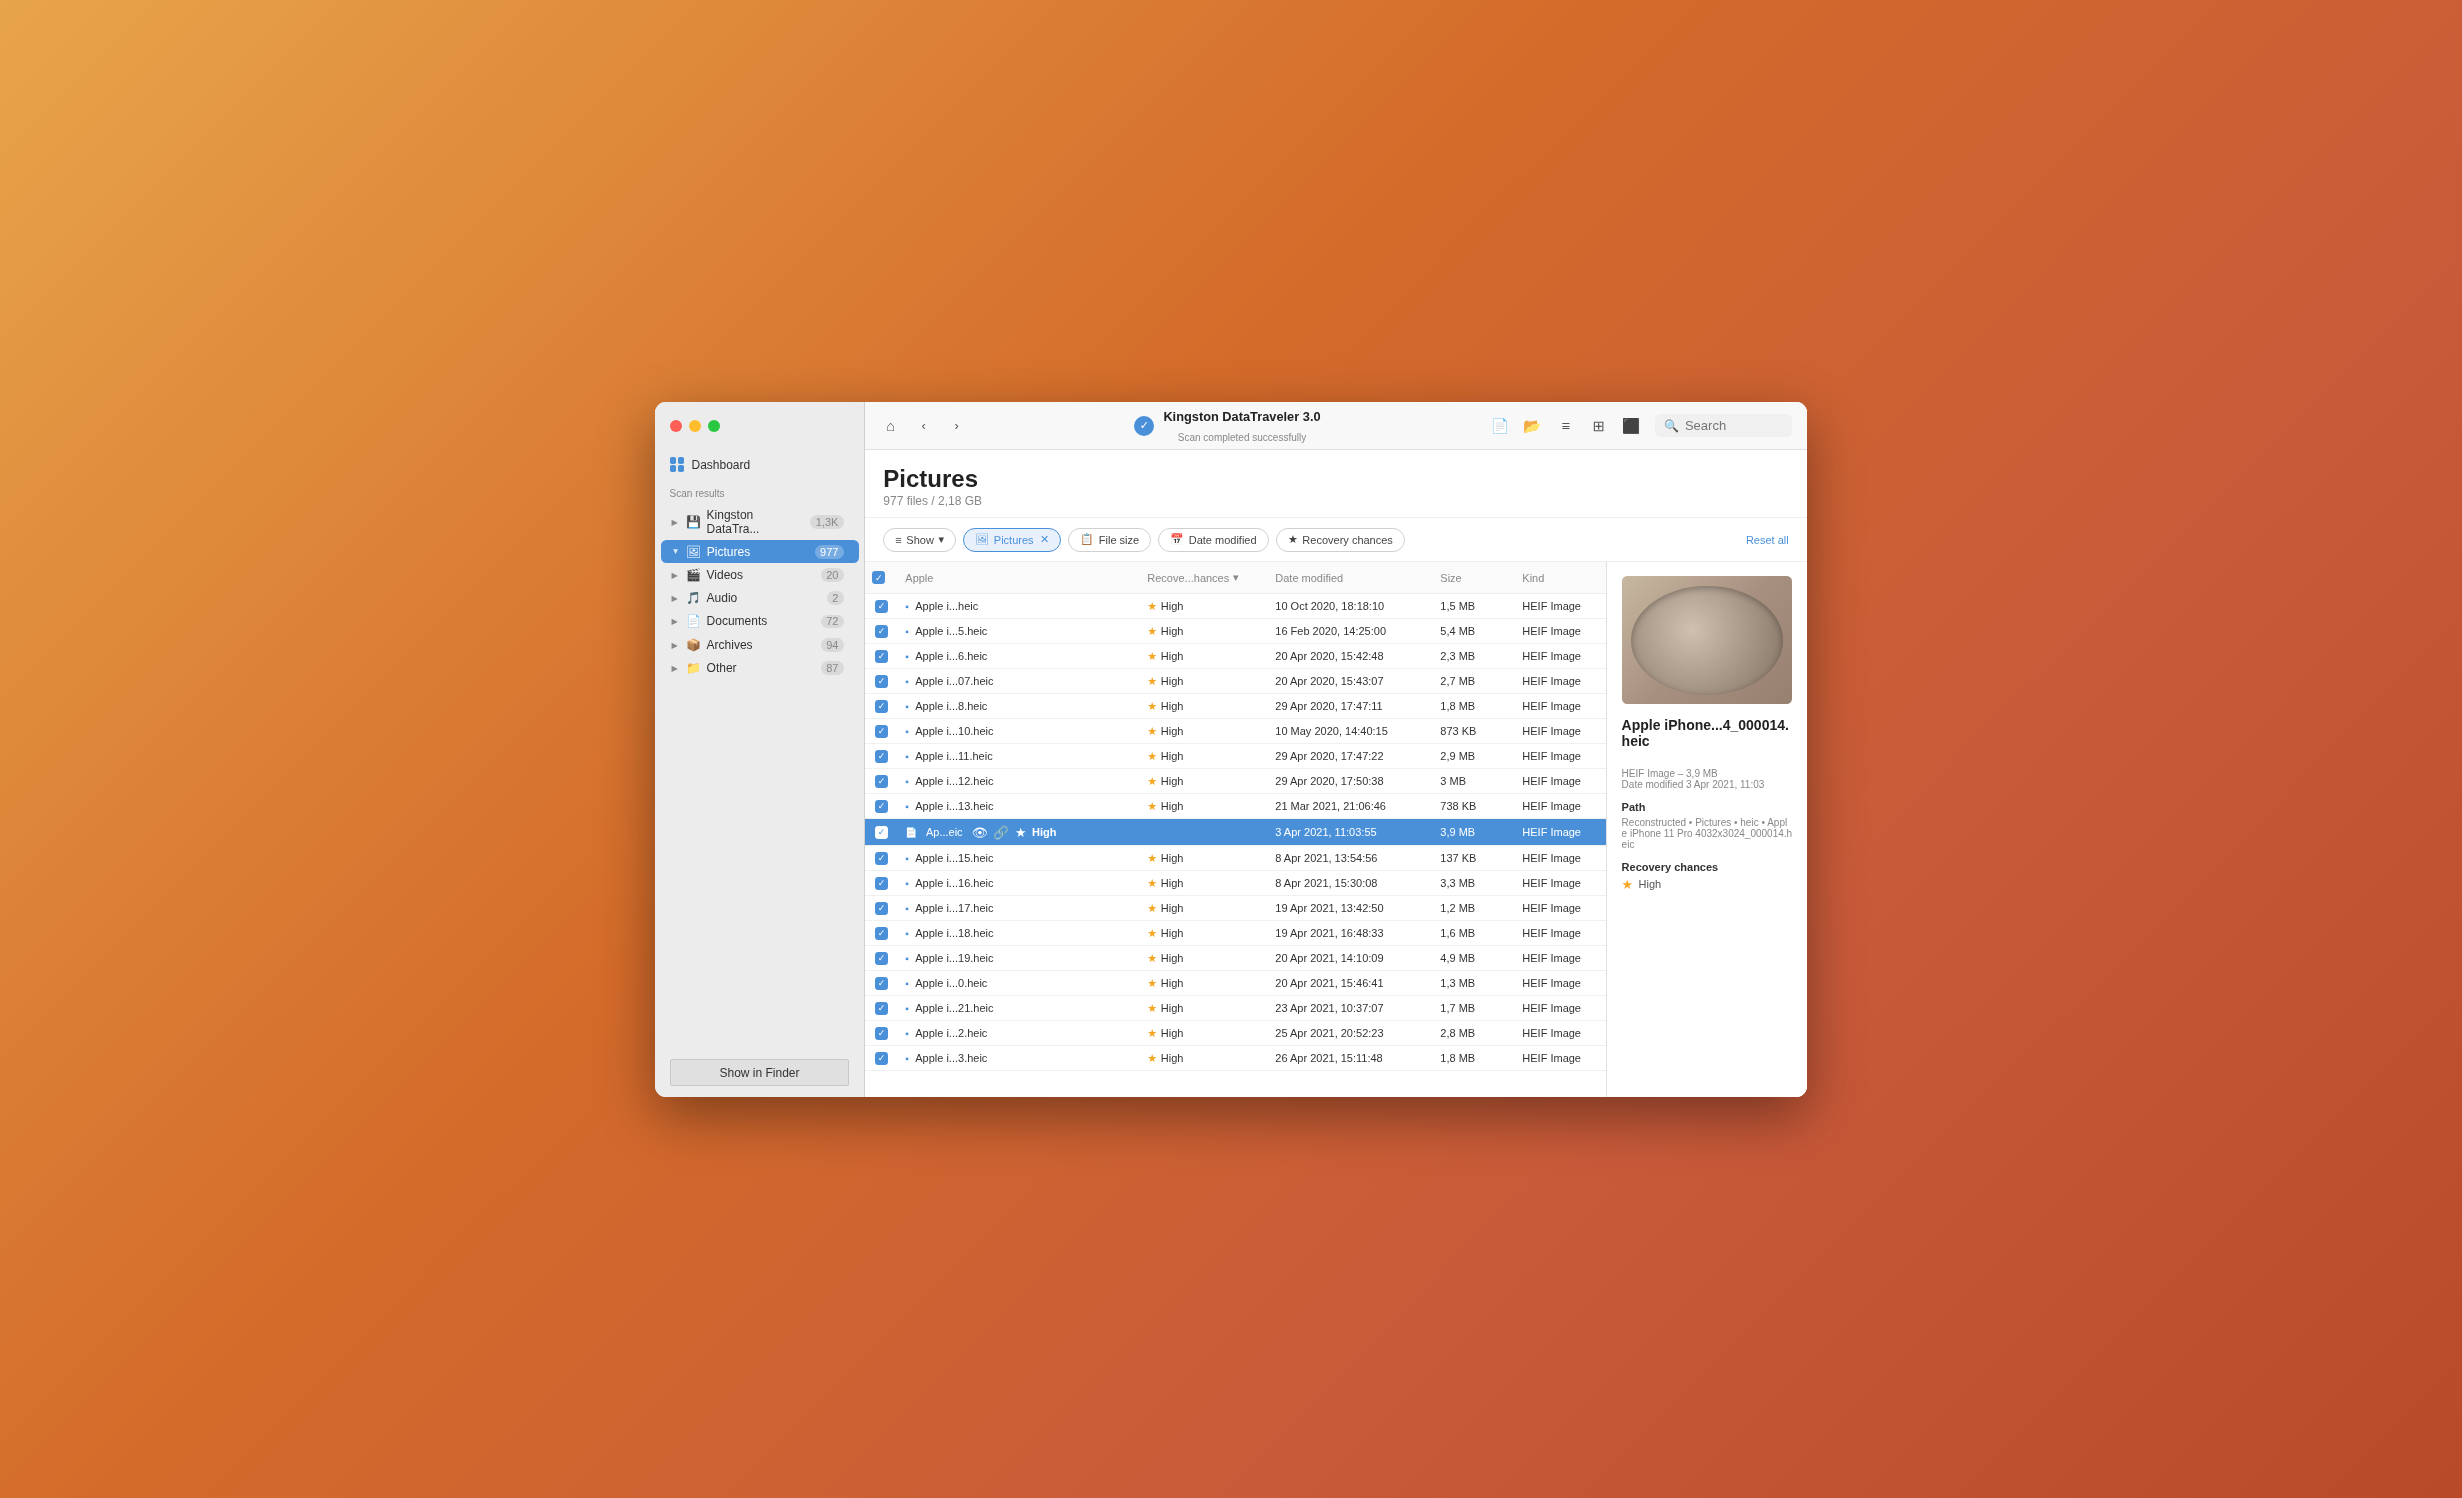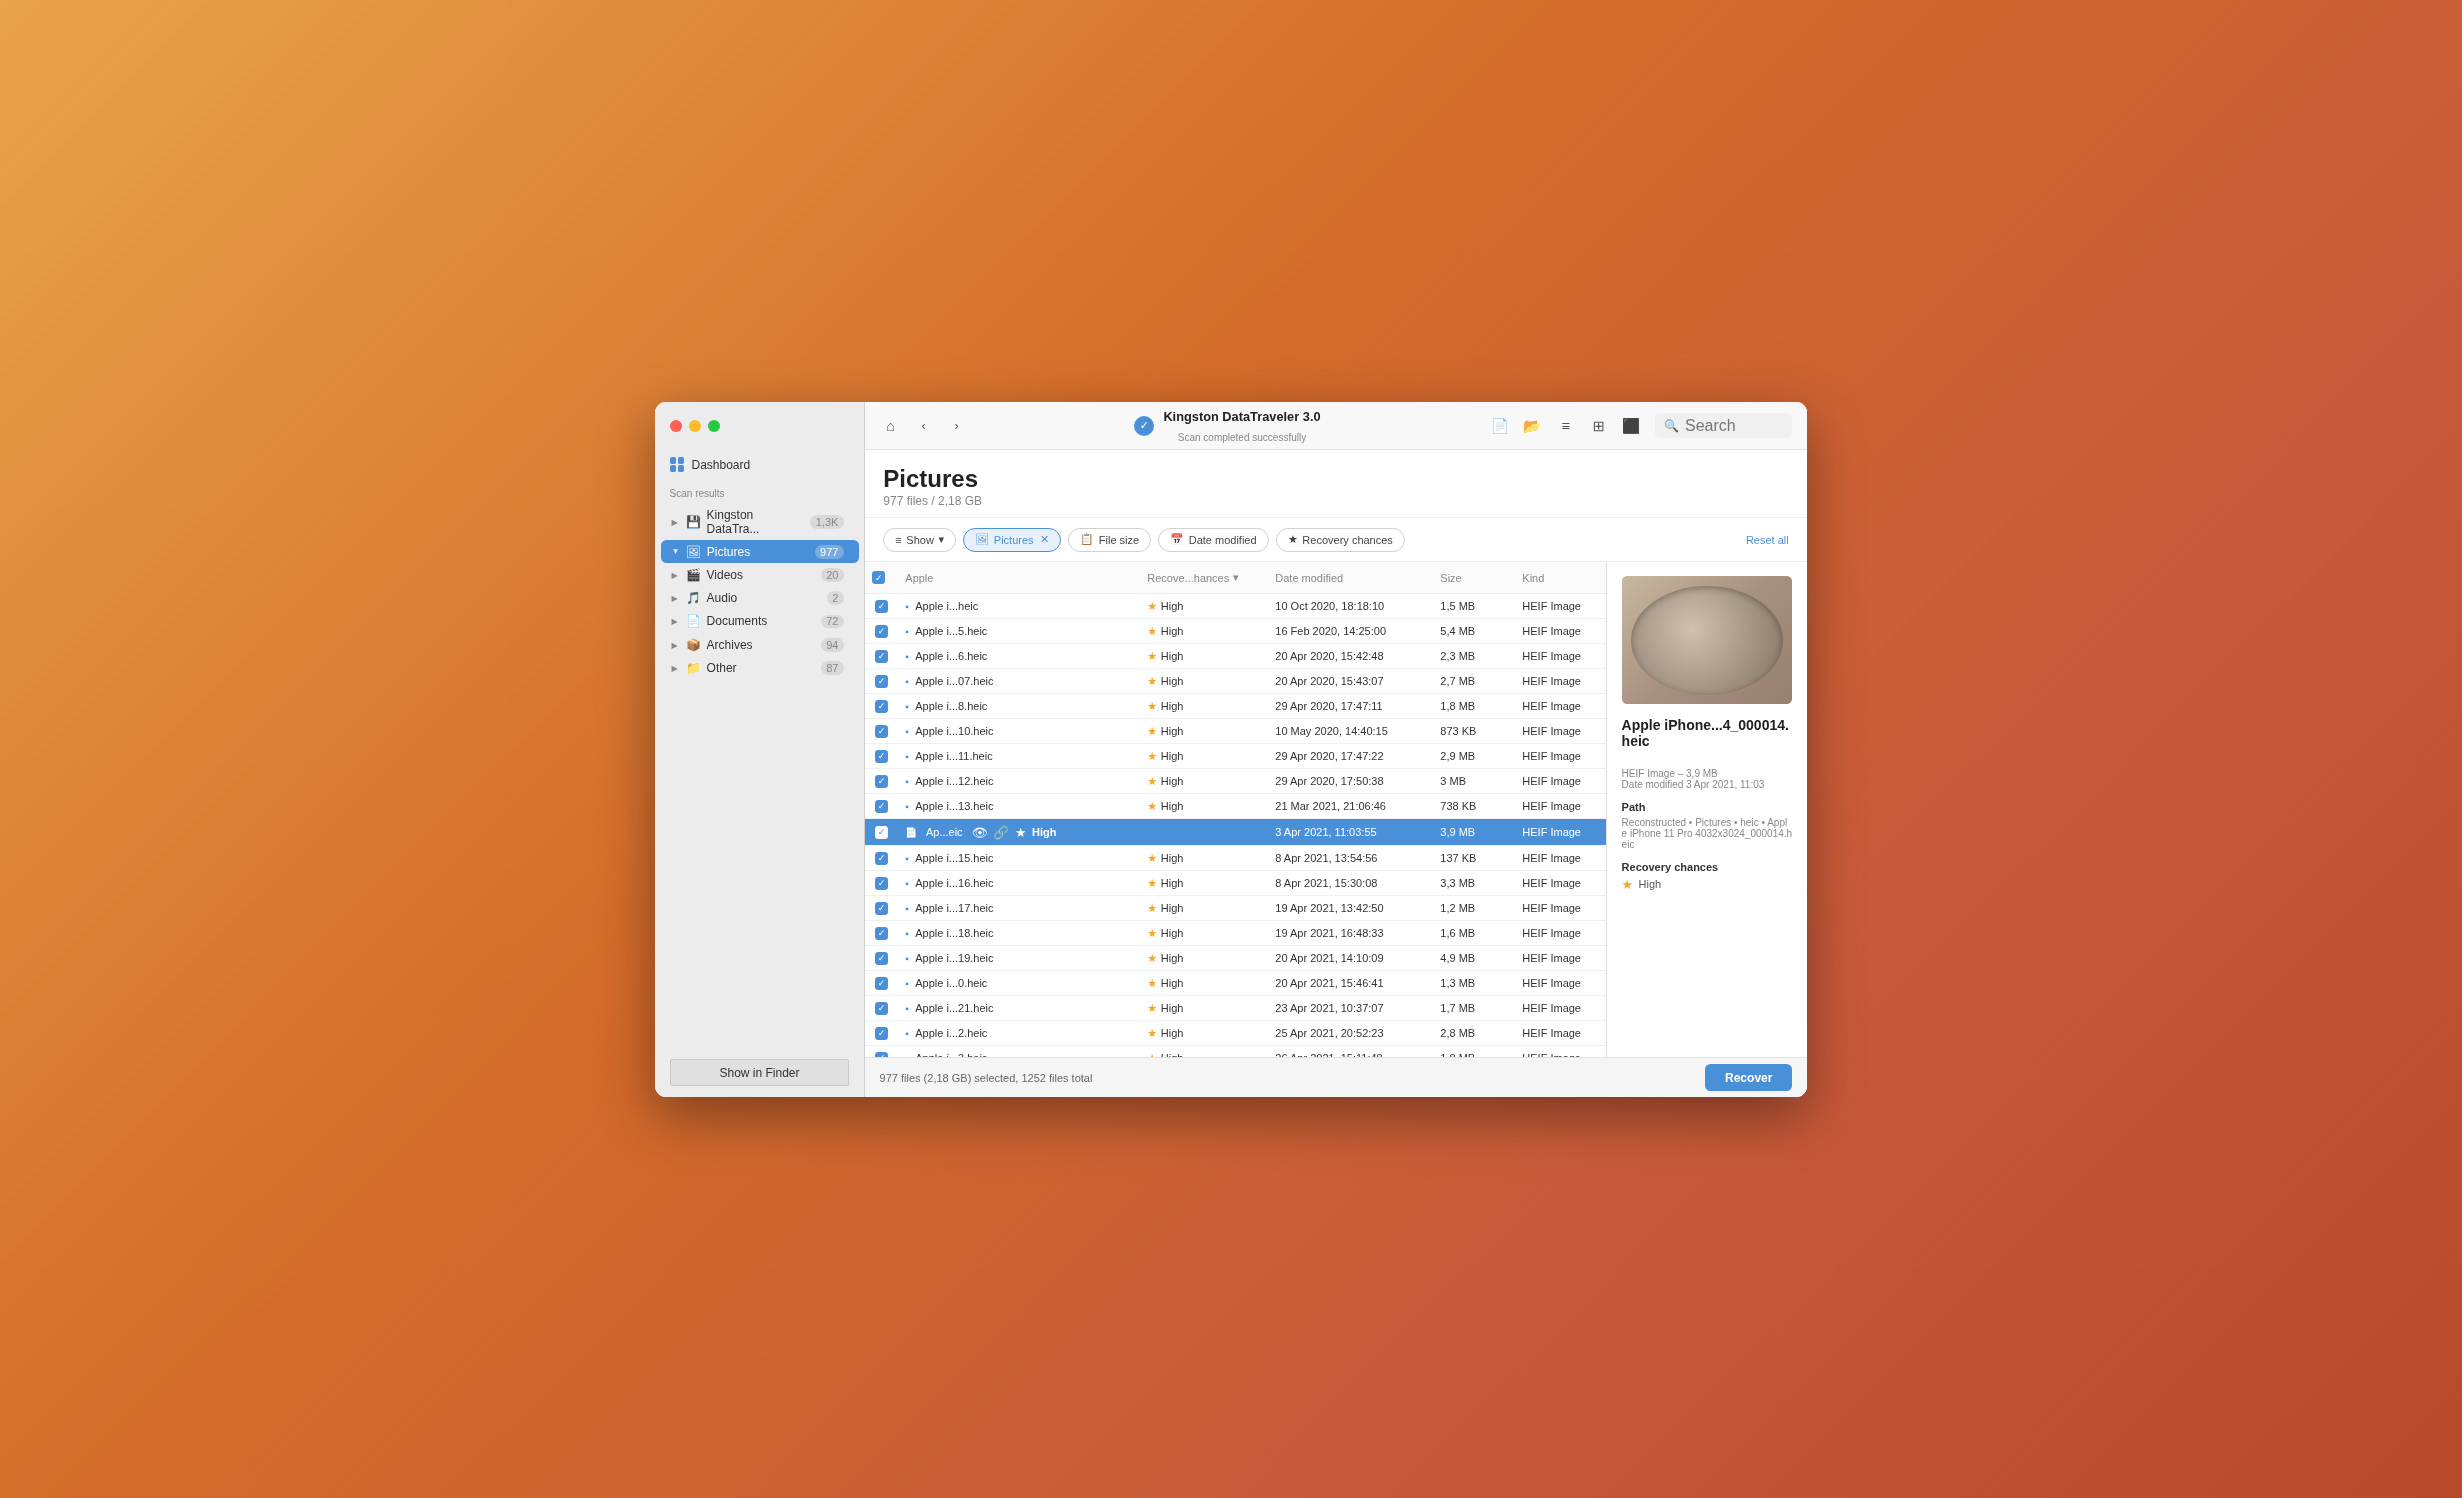--- a/index.html
+++ b/index.html
@@ -165,21 +165,21 @@
     .search-box {
       display: flex; align-items: center;
       background: #f0f0f0;
       border-radius: 5.5px;
       padding: 3.7px 9.1px;
       gap: 5.5px;
       width: 137px;
     }
     .search-box input {
       border: none; background: transparent; outline: none;
-      font-size: 16px; color: #333; width: 100%;
+      font-size: 13px; color: #333; width: 100%;
     }
     .search-icon-char { font-size: 12px; color: #888; }
     
     .page-header {
       padding: 14.6px 18.3px 9.1px;
       border-bottom: 0.9px solid #eee;
     }
     .page-title { font-size: 24px; font-weight: 700; color: #222; }
     .page-subtitle { font-size: 12px; color: #888; margin-top: 1.8px; }
     
@@ -716,19 +716,15 @@
         <div class="detail-section-title">Path</div>
         <div class="detail-path">Reconstructed • Pictures • heic • Apple iPhone 11 Pro 4032x3024_000014.heic</div>
         <div class="detail-section-title">Recovery chances</div>
         <div class="detail-recovery">
           <span class="detail-star">★</span>
           <span>High</span>
         </div>
       </div>
     </div>
 
-    <div class="bottom-bar">
-      <span>977 files (2,18 GB) selected, 1252 files total</span>
-      <button class="recover-btn">Recover</button>
-    </div>
   </div>
 </div>
 
 
 </body></html>

